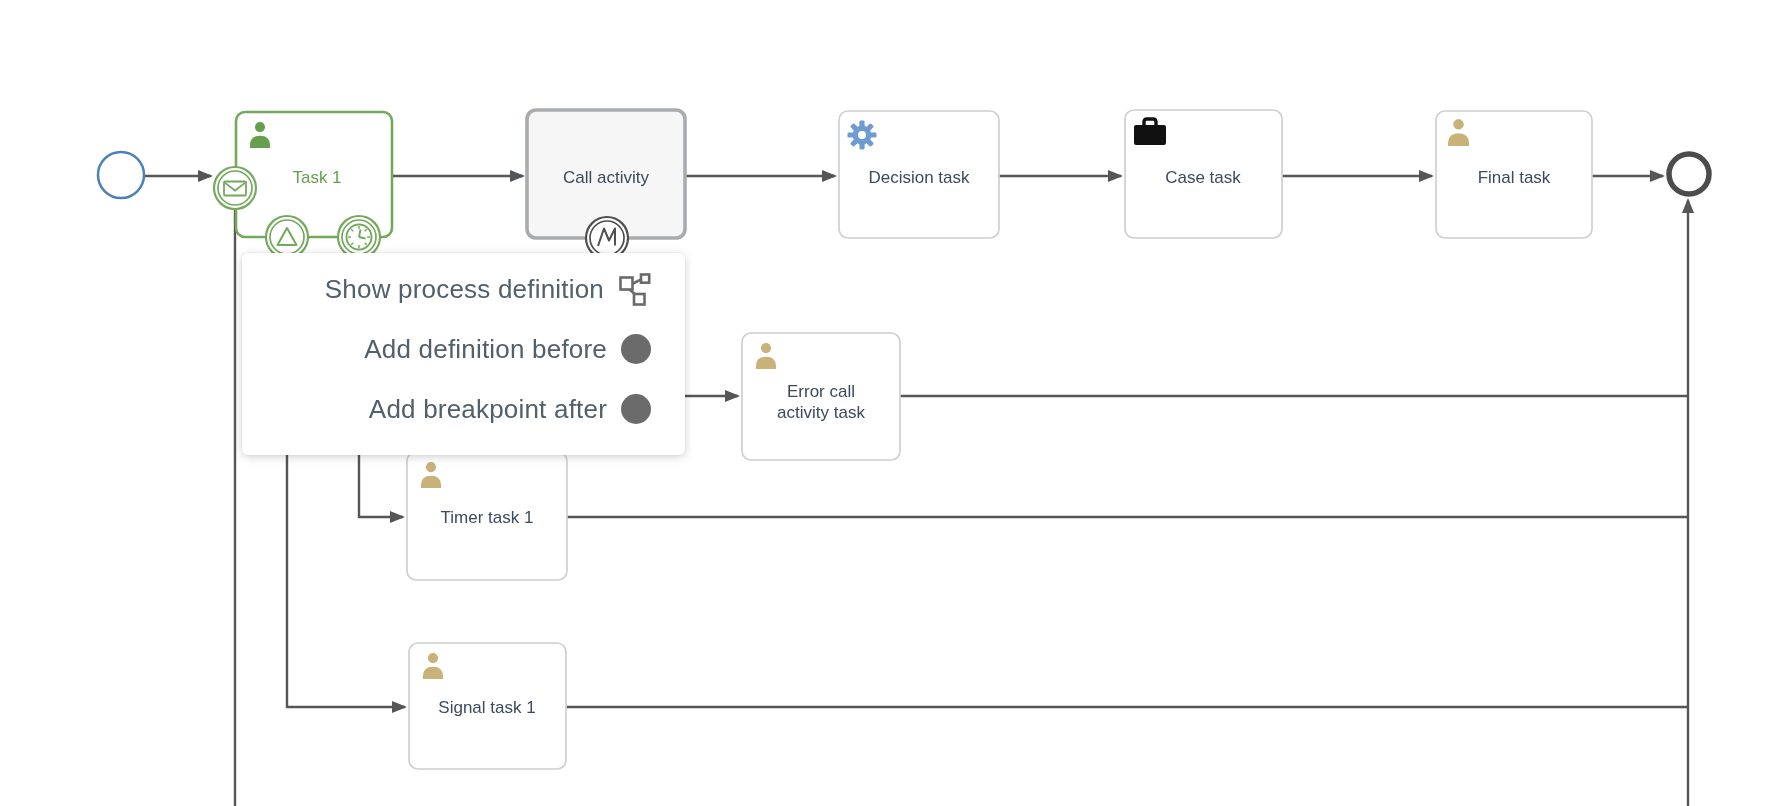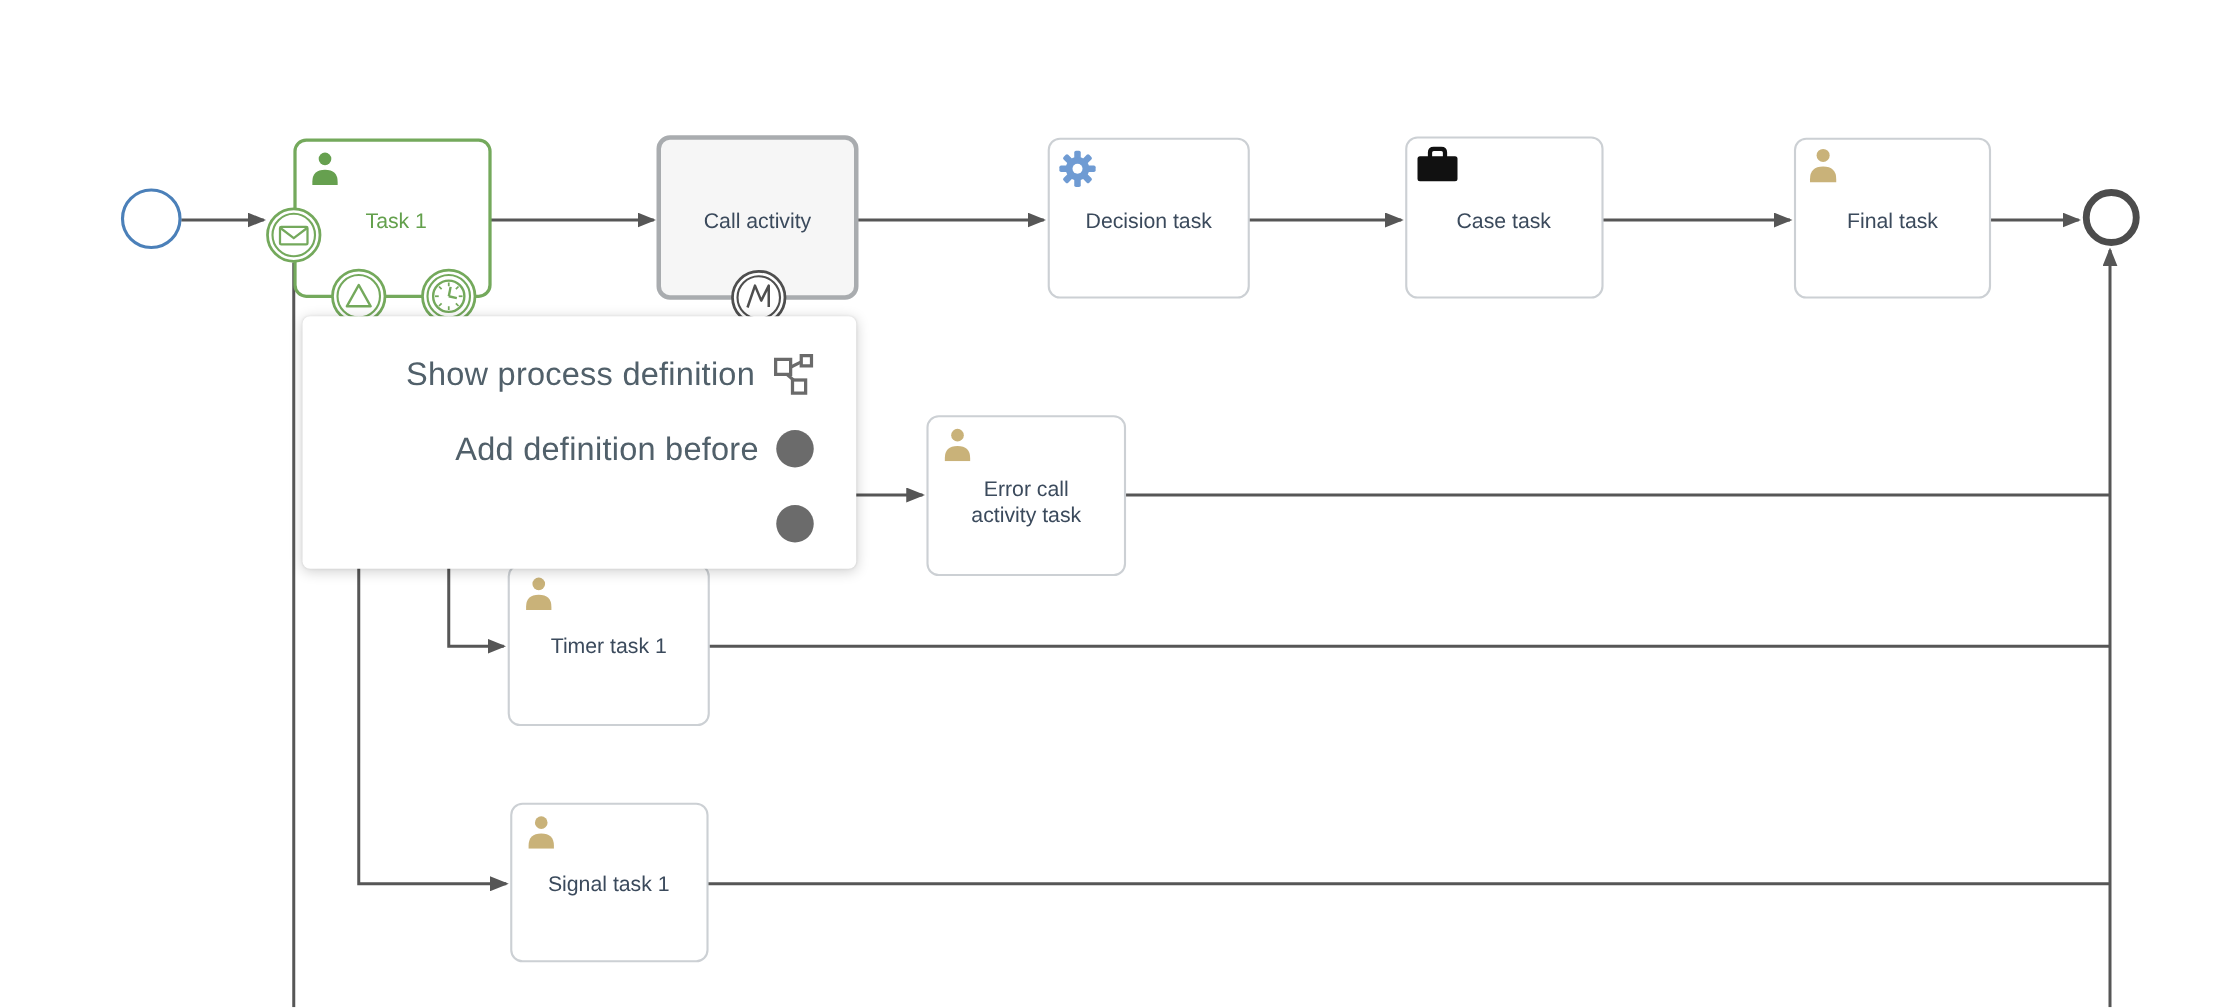--- a/index.html
+++ b/index.html
@@ -6,21 +6,21 @@
   body{font-family:"Liberation Sans",sans-serif;}
   #stage{position:relative;width:1778px;height:806px;background:#ffffff;overflow:hidden;margin-left:29px;}
   #bpmn-canvas{position:absolute;left:0;top:0;z-index:1;}
   .node-label{font-family:"Liberation Sans",sans-serif;font-size:17px;fill:#3b4a5c;}
   .green-label{fill:#63a04c;}
   
   .context-menu{
     position:absolute;left:213px;top:253px;width:443px;height:202px;
     background:#ffffff;border-radius:6px;z-index:5;
     box-shadow:0 2px 10px rgba(0,0,0,.18),0 0 2px rgba(0,0,0,.08);
-    display:flex;flex-direction:column;justify-content:flex-end;
+    display:flex;flex-direction:column;justify-content:flex-start;
     padding:6px 0;box-sizing:border-box;
   }
   .menu-item{
     display:flex;align-items:center;justify-content:flex-end;gap:14px;
     padding-right:34px;height:60px;cursor:pointer;
   }
   .menu-item-label{
     font-size:26px;color:#51606a;letter-spacing:.2px;white-space:nowrap;
   }
   .breakpoint-dot{
@@ -193,17 +193,18 @@
         </g>
       </svg>
     </div>
 
     <div class="menu-item">
       <span class="menu-item-label">Add definition before</span>
       <span class="breakpoint-dot"></span>
     </div>
 
     <div class="menu-item">
+      <span class="menu-item-label">Add breakpoint after</span>
       <span class="breakpoint-dot"></span>
     </div>
 
   </div>
 </div>
 
 </body></html>

